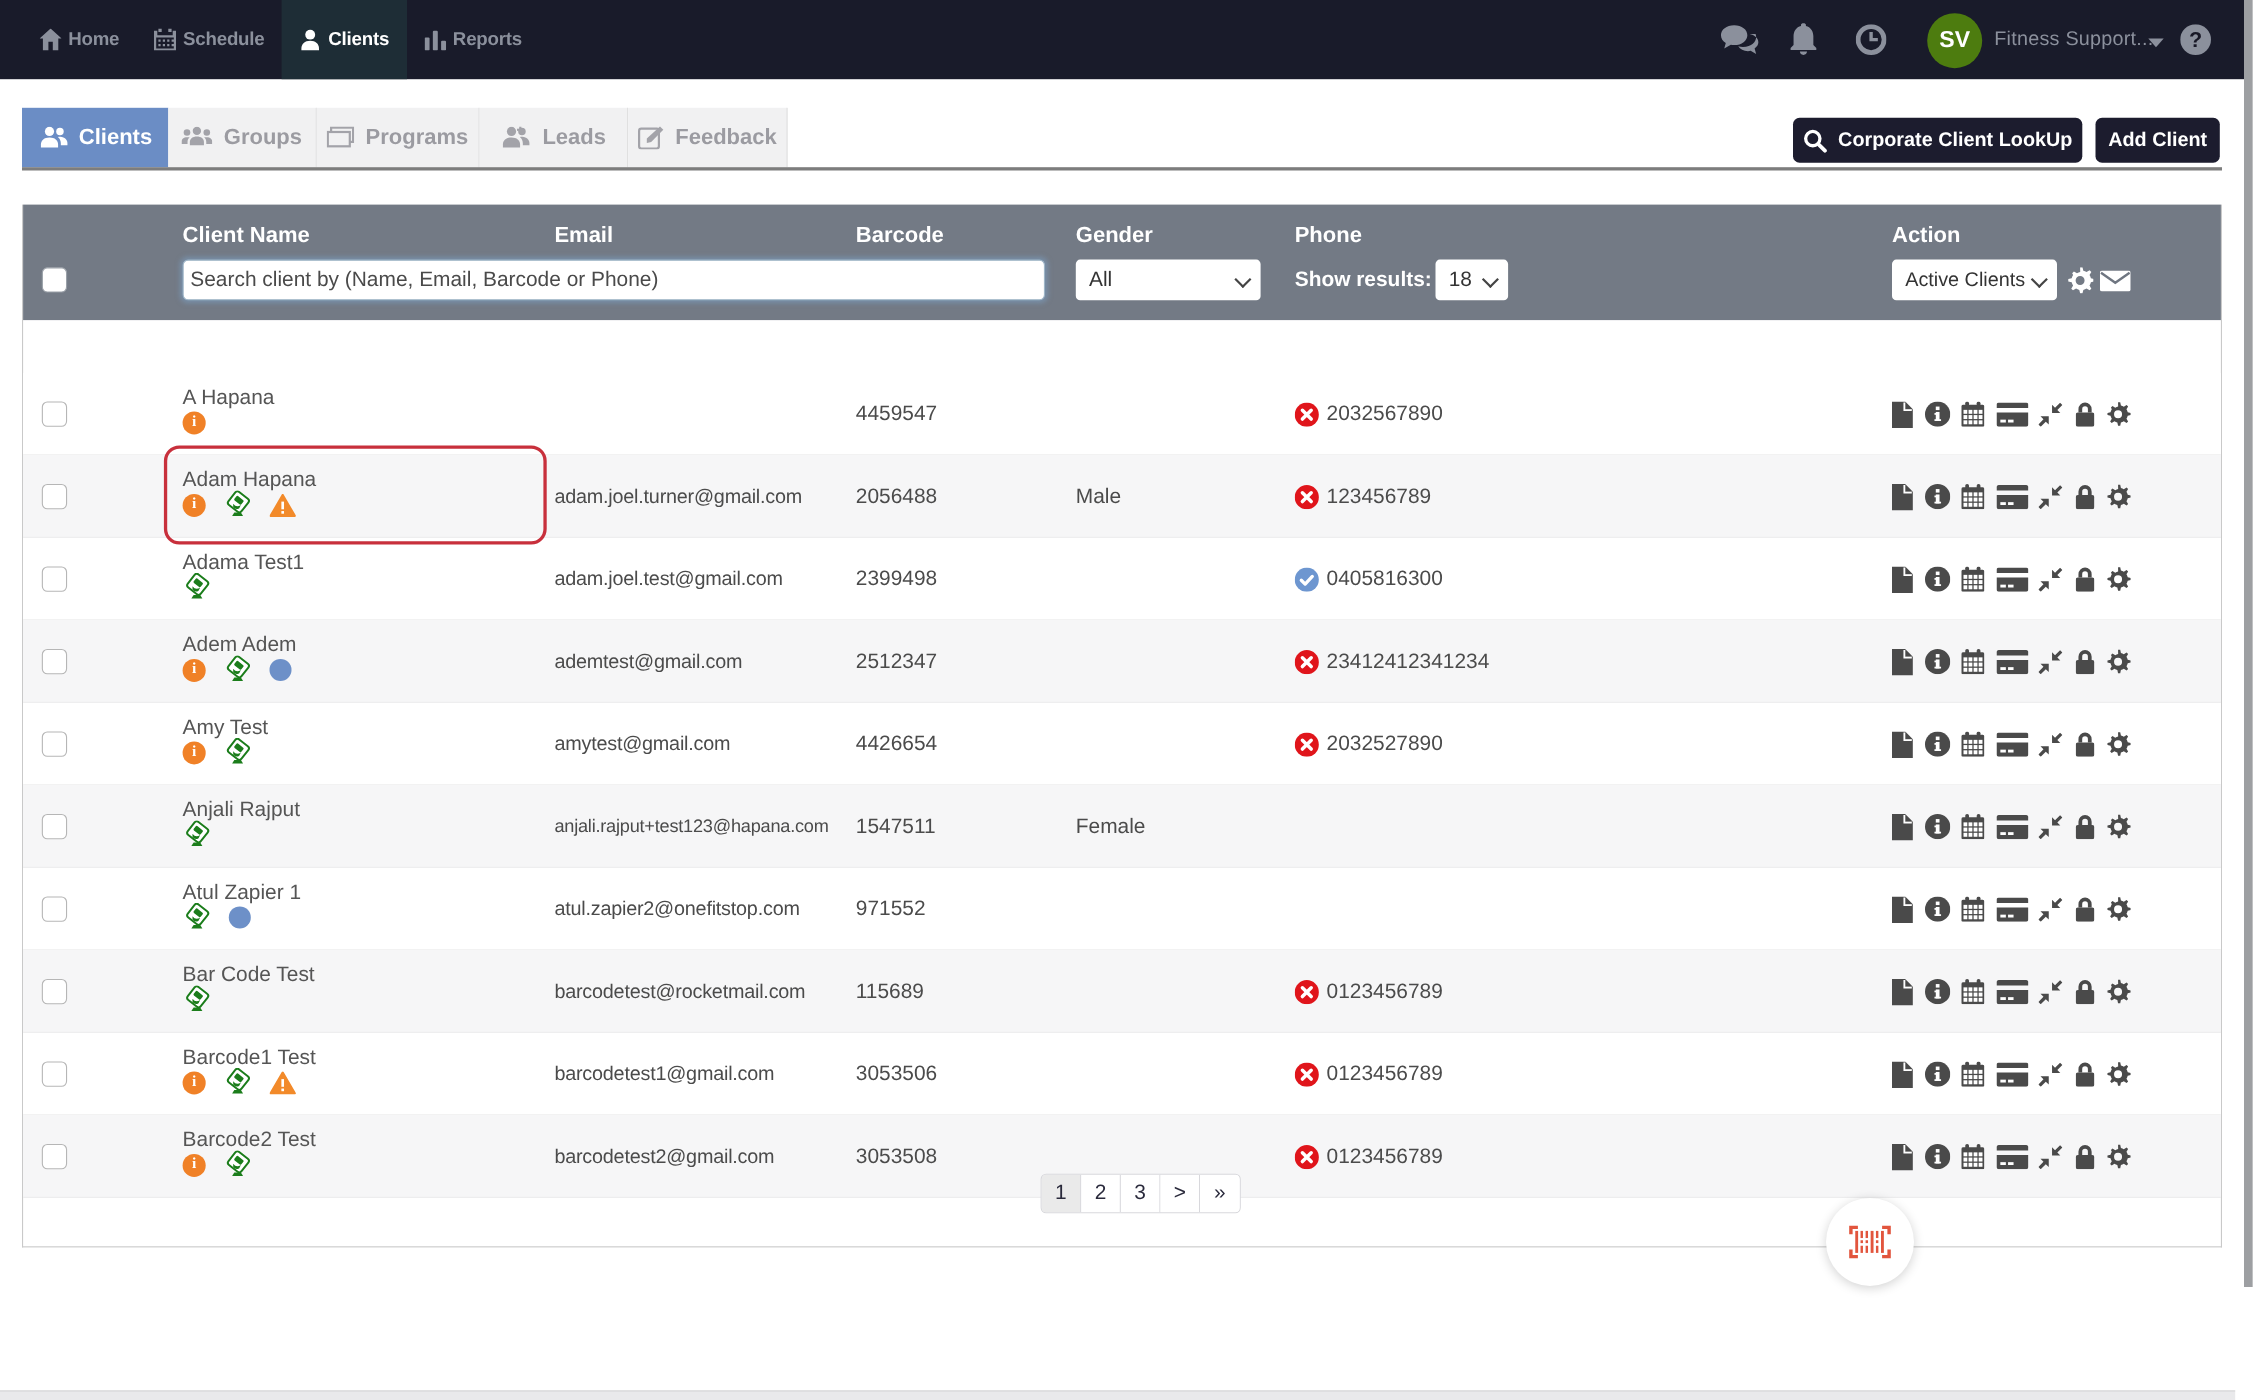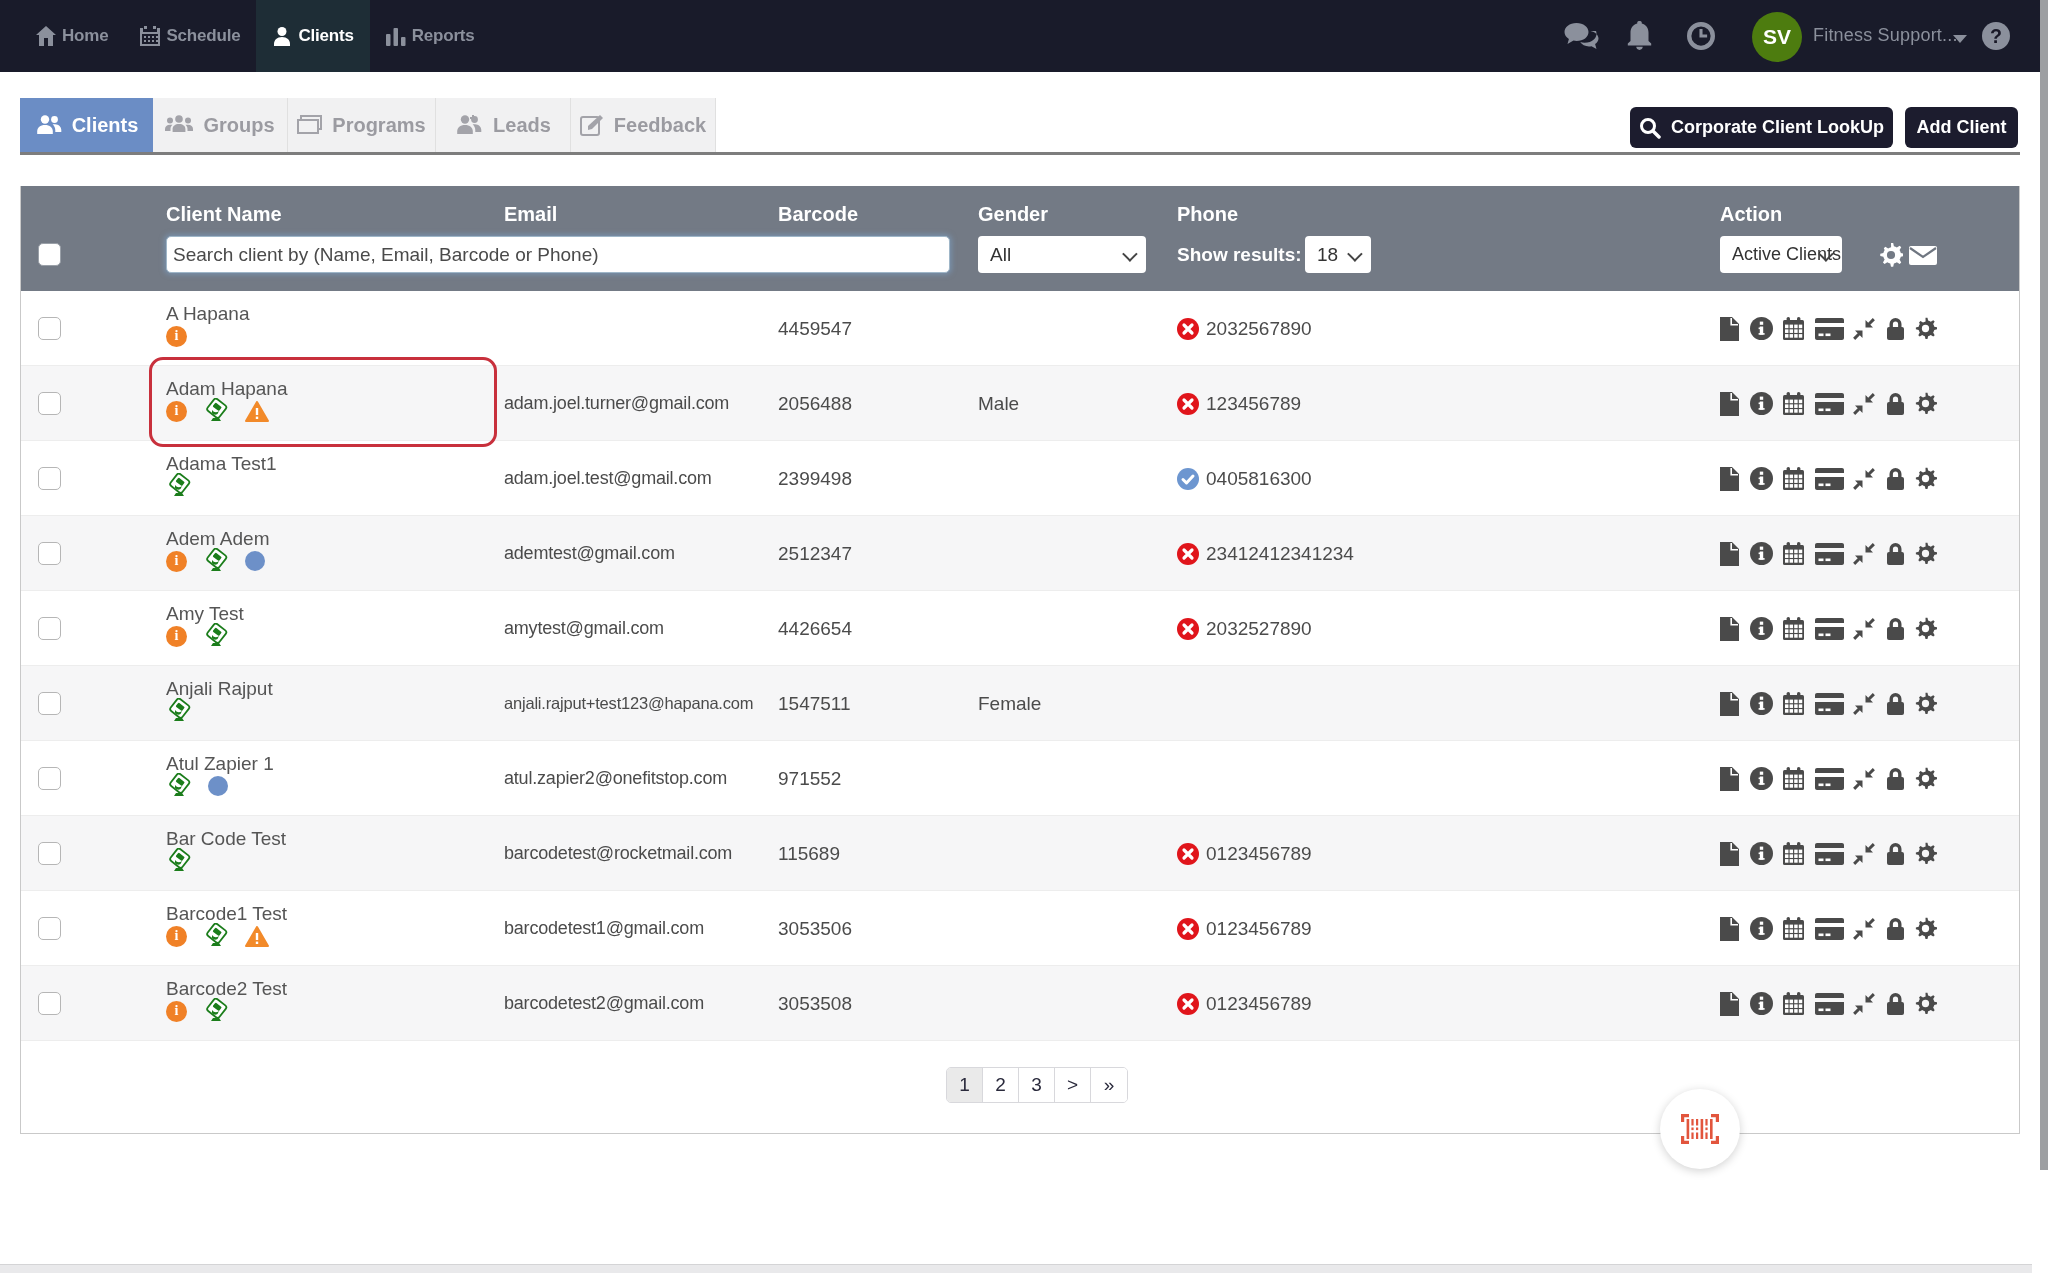--- a/index.html
+++ b/index.html
@@ -28,21 +28,21 @@
 
 .card { position:absolute; left:20px; top:186px; width:2000px; height:948px; border:1px solid #c9c9c9; border-top:none; background:#fff; }
 .thead { position:absolute; left:0; top:0; width:1998px; height:105px; background:#737a85; }
 .col-title { position:absolute; top:17px; color:#fff; font-size:20px; font-weight:bold; }
 .hcheck { position:absolute; left:17px; top:57px; width:23px; height:23px; background:#fff; border:1px solid #9aa0a8; border-radius:5px; }
 .search-input { position:absolute; left:145px; top:50px; width:784px; height:37px; background:#fff; border:1px solid #9fb6c8; border-radius:5px; box-shadow:0 0 5px 2px rgba(125,165,205,.5); font-size:19px; color:#4a4a4a; padding-left:6px; display:flex; align-items:center; }
 .sel { position:absolute; top:50px; height:37px; background:#fff; border-radius:4px; font-size:19px; color:#333; display:flex; align-items:center; padding-left:12px; }
 .sel:after { content:""; position:absolute; right:12px; top:14px; width:9px; height:9px; border-right:2px solid #444; border-bottom:2px solid #444; transform:rotate(45deg) translateY(-2px); }
 .show-label { position:absolute; top:58px; color:#fff; font-size:19px; font-weight:bold; }
 
-.trow { position:absolute; left:0; width:1998px; height:75px; background:#fff; border-bottom:1px solid #ededed; }
+.trow { position:absolute; left:0; width:1998px; height:75px; background:#fff; border-bottom:1px solid #ededed;margin-top:48px; }
 .trow.alt { background:#f6f6f7; }
 .rcheck { position:absolute; left:17px; top:26px; width:23px; height:23px; background:#fff; border:1px solid #b6b6b6; border-radius:5px; }
 .cname { position:absolute; left:145px; top:12px; color:#555; font-size:19px; }
 .badges { position:absolute; left:145px; top:31px; height:28px; display:flex; align-items:center; }
 .badges > * { margin-right:16px; }
 .cell { position:absolute; top:0; height:75px; display:flex; align-items:center; color:#4b4b4b; font-size:19px; }
 .c-email { left:483px; font-size:18px; letter-spacing:-0.2px; }
 .c-code { left:757px; }
 .c-gender { left:957px; }
 .c-phone { left:1156px;text-align:right; }
@@ -157,21 +157,21 @@
     <div class="col-title" style="left:483px">Email</div>
     <div class="col-title" style="left:757px">Barcode</div>
     <div class="col-title" style="left:957px">Gender</div>
     <div class="col-title" style="left:1156px">Phone</div>
     <div class="col-title" style="left:1699px">Action</div>
     <div class="hcheck"></div>
     <div class="search-input">Search client by (Name, Email, Barcode or Phone)</div>
     <div class="sel" style="left:957px; width:168px;">All</div>
     <div class="show-label" style="left:1156px">Show results:</div>
     <div class="sel" style="left:1284px; width:66px;">18</div>
-    <div class="sel" style="left:1699px; width:122px; font-size:18px;">Active Clients</div>
+    <div class="sel" style="left:1699px; width:150px; font-size:18px;">Active Clients</div>
     <svg style="position:absolute;left:1858px;top:57px" width="24" height="24" viewBox="0 0 23 23" fill="#fff">
         <path d="M11.5 0 L13.6 0 L14.3 3 a8.8 8.8 0 0 1 2.8 1.2 l2.7-1.6 1.5 1.5 -1.6 2.7 a8.8 8.8 0 0 1 1.2 2.8 l3 .7 v2.1 l-3 .7 a8.8 8.8 0 0 1 -1.2 2.8 l1.6 2.7 -1.5 1.5 -2.7-1.6 a8.8 8.8 0 0 1 -2.8 1.2 l-.7 3 h-2.1 l-.7-3 a8.8 8.8 0 0 1 -2.8-1.2 l-2.7 1.6 -1.5-1.5 1.6-2.7 a8.8 8.8 0 0 1 -1.2-2.8 l-3-.7 v-2.1 l3-.7 a8.8 8.8 0 0 1 1.2-2.8 L4.6 5.1 6.1 3.6 8.8 5.2 A8.8 8.8 0 0 1 11.6 4 Z M11.5 7.6 a3.9 3.9 0 1 0 0 7.8 a3.9 3.9 0 0 0 0-7.8 Z"></path>
       </svg>
     <svg style="position:absolute;left:1888px;top:60px" width="28" height="19" viewBox="0 0 28 19">
         <rect width="28" height="19" rx="2" fill="#fff"></rect>
         <path d="M1 2 L14 11 L27 2" stroke="#6f7681" stroke-width="2.2" fill="none"></path>
       </svg>
   </div>
   <div class="trow" style="top:105px">
       <div class="rcheck"></div>

